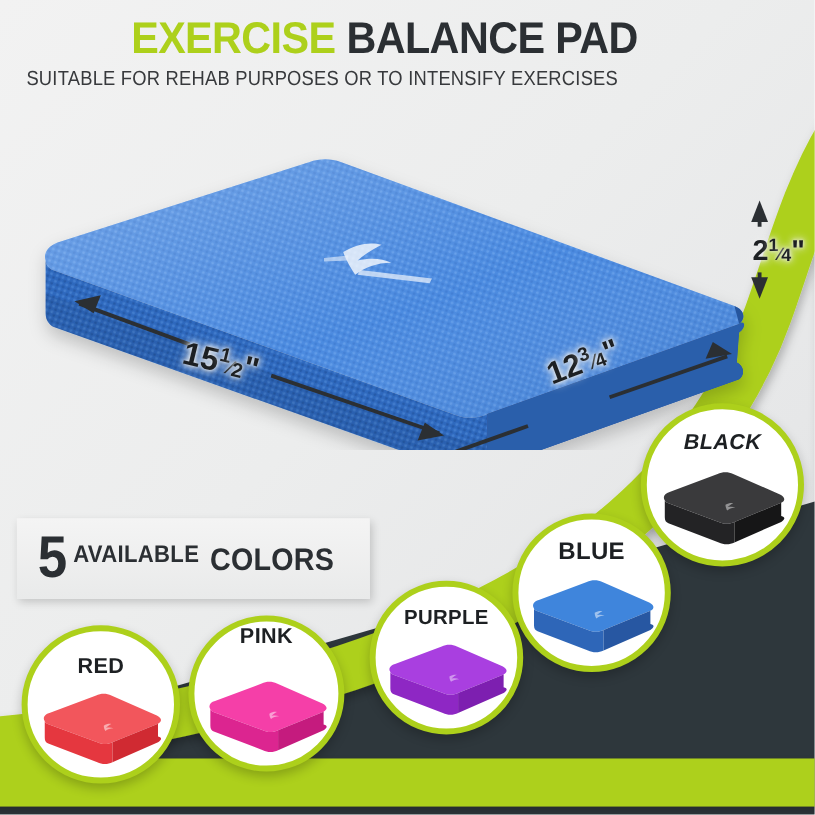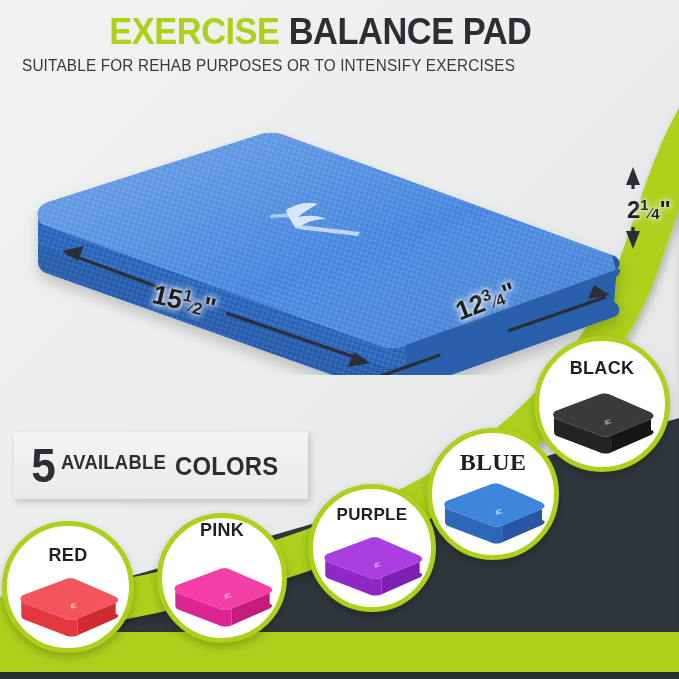--- a/index.html
+++ b/index.html
@@ -76,37 +76,37 @@
     border:5px solid #ADD01B;box-sizing:border-box;z-index:14;
     box-shadow:0 4px 9px rgba(0,0,0,.22);
   }
   .circle .clabel{
     position:absolute;left:0;right:0;text-align:center;
     font-weight:bold;color:#1d2023;letter-spacing:.3px;
   }
   .circle .pad{position:absolute;left:0;right:0;}
   .circle svg{display:block;width:100%;height:100%;overflow:visible;}
 
-  #circle-black{left:534px;top:336px;width:136px;height:136px;}
+  #circle-black{left:534px;top:336px;width:136px;height:136px;font-style:italic;}
   #circle-black .clabel{top:17px;font-size:18px;}
   #circle-black .pad{top:42px;height:74px;}
 
   #circle-blue{left:427px;top:428px;width:132px;height:132px;}
-  #circle-blue .clabel{top:16px;font-size:24px;font-family:Liberation Serif, serif;}
+  #circle-blue .clabel{top:16px;font-size:20px;}
   #circle-blue .pad{top:40px;height:74px;}
 
   #circle-purple{left:308px;top:484px;width:128px;height:128px;}
   #circle-purple .clabel{top:16px;font-size:17px;}
   #circle-purple .pad{top:38px;height:72px;}
 
   #circle-pink{left:157px;top:513px;width:130px;height:130px;}
   #circle-pink .clabel{top:2px;font-size:18px;}
   #circle-pink .pad{top:40px;height:72px;}
 
-  #circle-red{left:2px;top:521px;width:132px;height:132px;}
+  #circle-red{left:18px;top:521px;width:132px;height:132px;}
   #circle-red .clabel{top:19px;font-size:18px;}
   #circle-red .pad{top:42px;height:72px;}
 </style>
 </head>
 <body>
 
 <div id="stage">
 
   <svg class="darkband" viewBox="0 0 679 679" preserveAspectRatio="none">
     <path d="M0,614 L679,418 L679,679 L0,679 Z" fill="#2E373C"></path>

